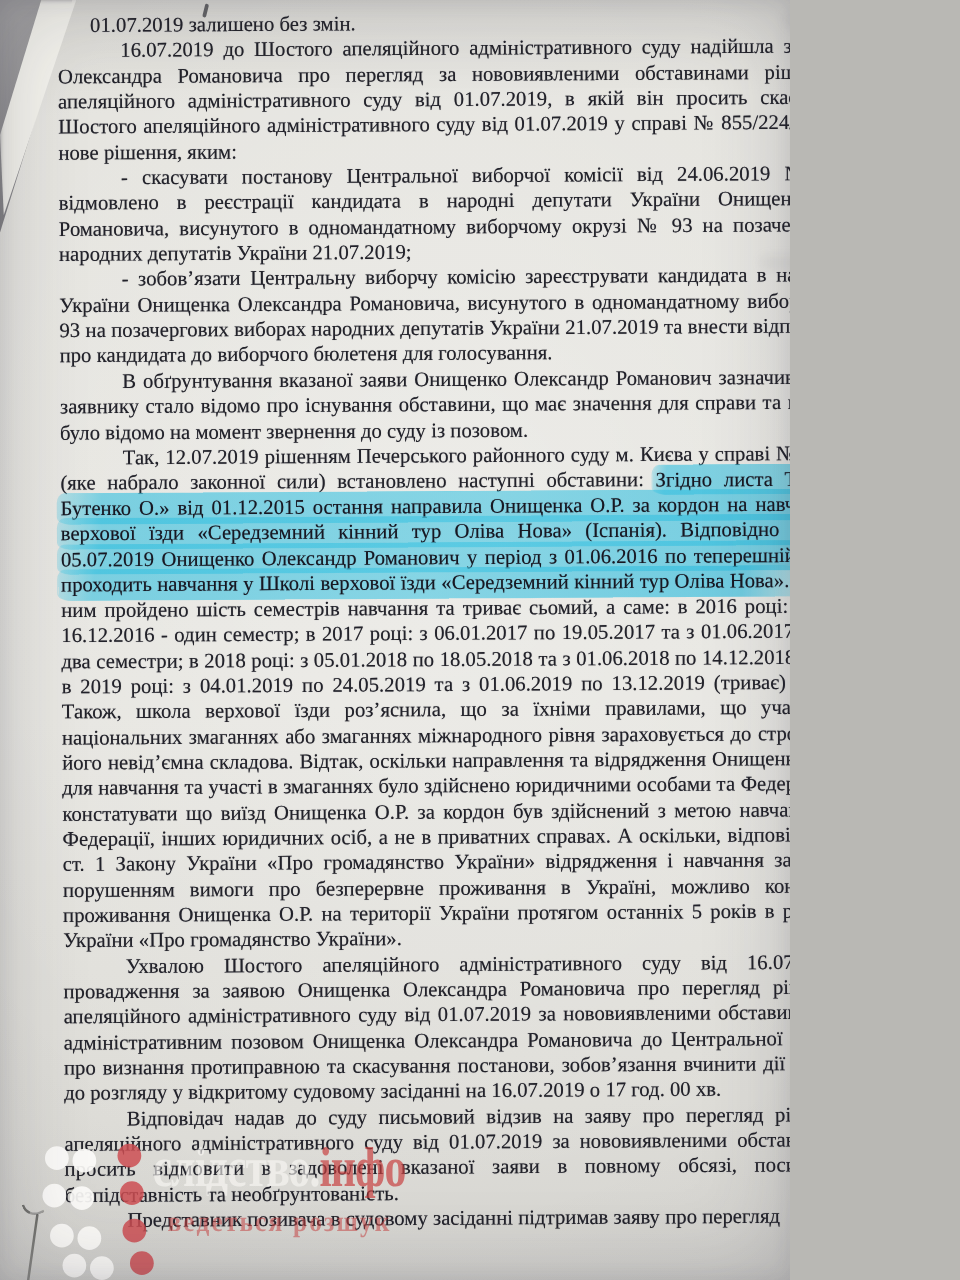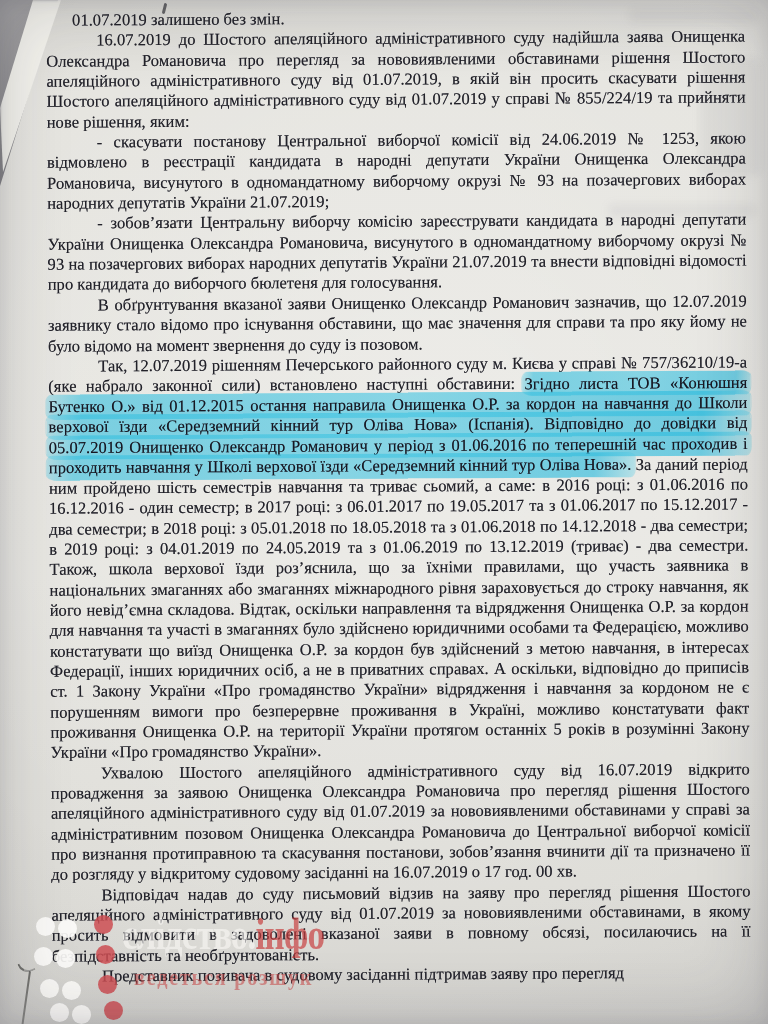--- a/index.html
+++ b/index.html
@@ -1,17 +1,17 @@
 <!DOCTYPE html>
 <html lang="uk"><head>
 <meta charset="utf-8">
 <style>
   html,body{margin:0;padding:0;background:#b9b8b4;}
   .photo{
-    position:relative;width:768px;height:1024px;overflow:hidden;
+    position:relative;width:632px;height:1024px;overflow:hidden;
     background:
       radial-gradient(130% 95% at 55% 42%, rgba(255,255,255,0.28) 0%, rgba(255,255,255,0.0) 55%, rgba(40,40,50,0.10) 100%),
       linear-gradient(178deg,#d9d8d3 0%, #e5e4df 9%, #e6e5e0 55%, #deddd8 86%, #d4d3cf 100%);
     font-family:"Liberation Serif","DejaVu Serif",serif;
   }
   
   .doc{
     position:absolute;left:46px;top:9px;width:699px;
     transform:rotate(-0.35deg);transform-origin:40% 0;
     color:#22222a;font-size:16.6px;line-height:20.35px;

